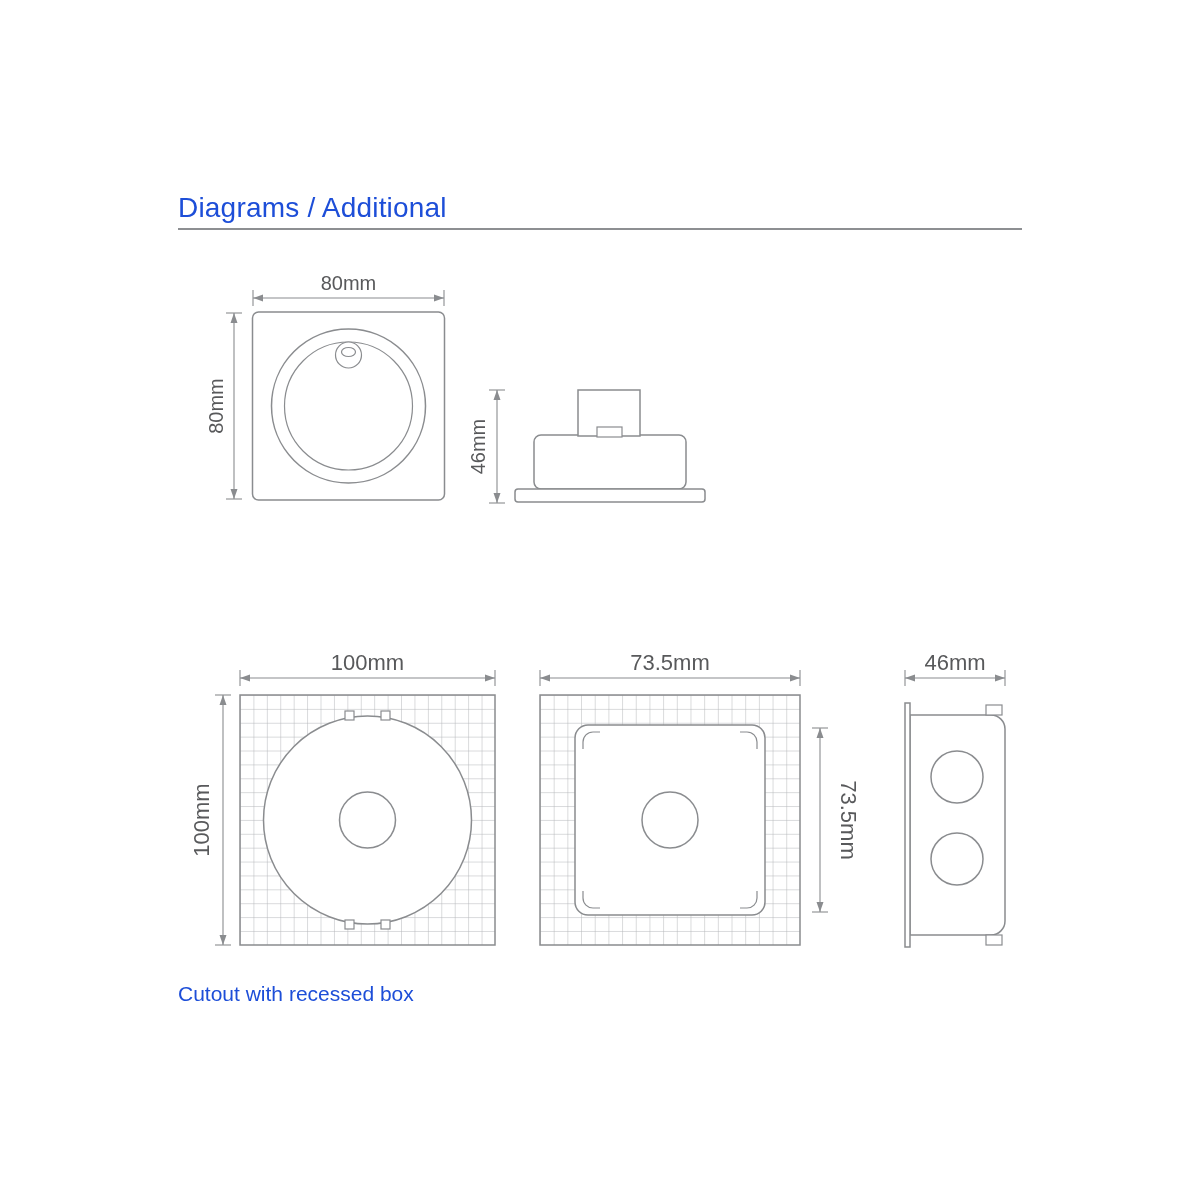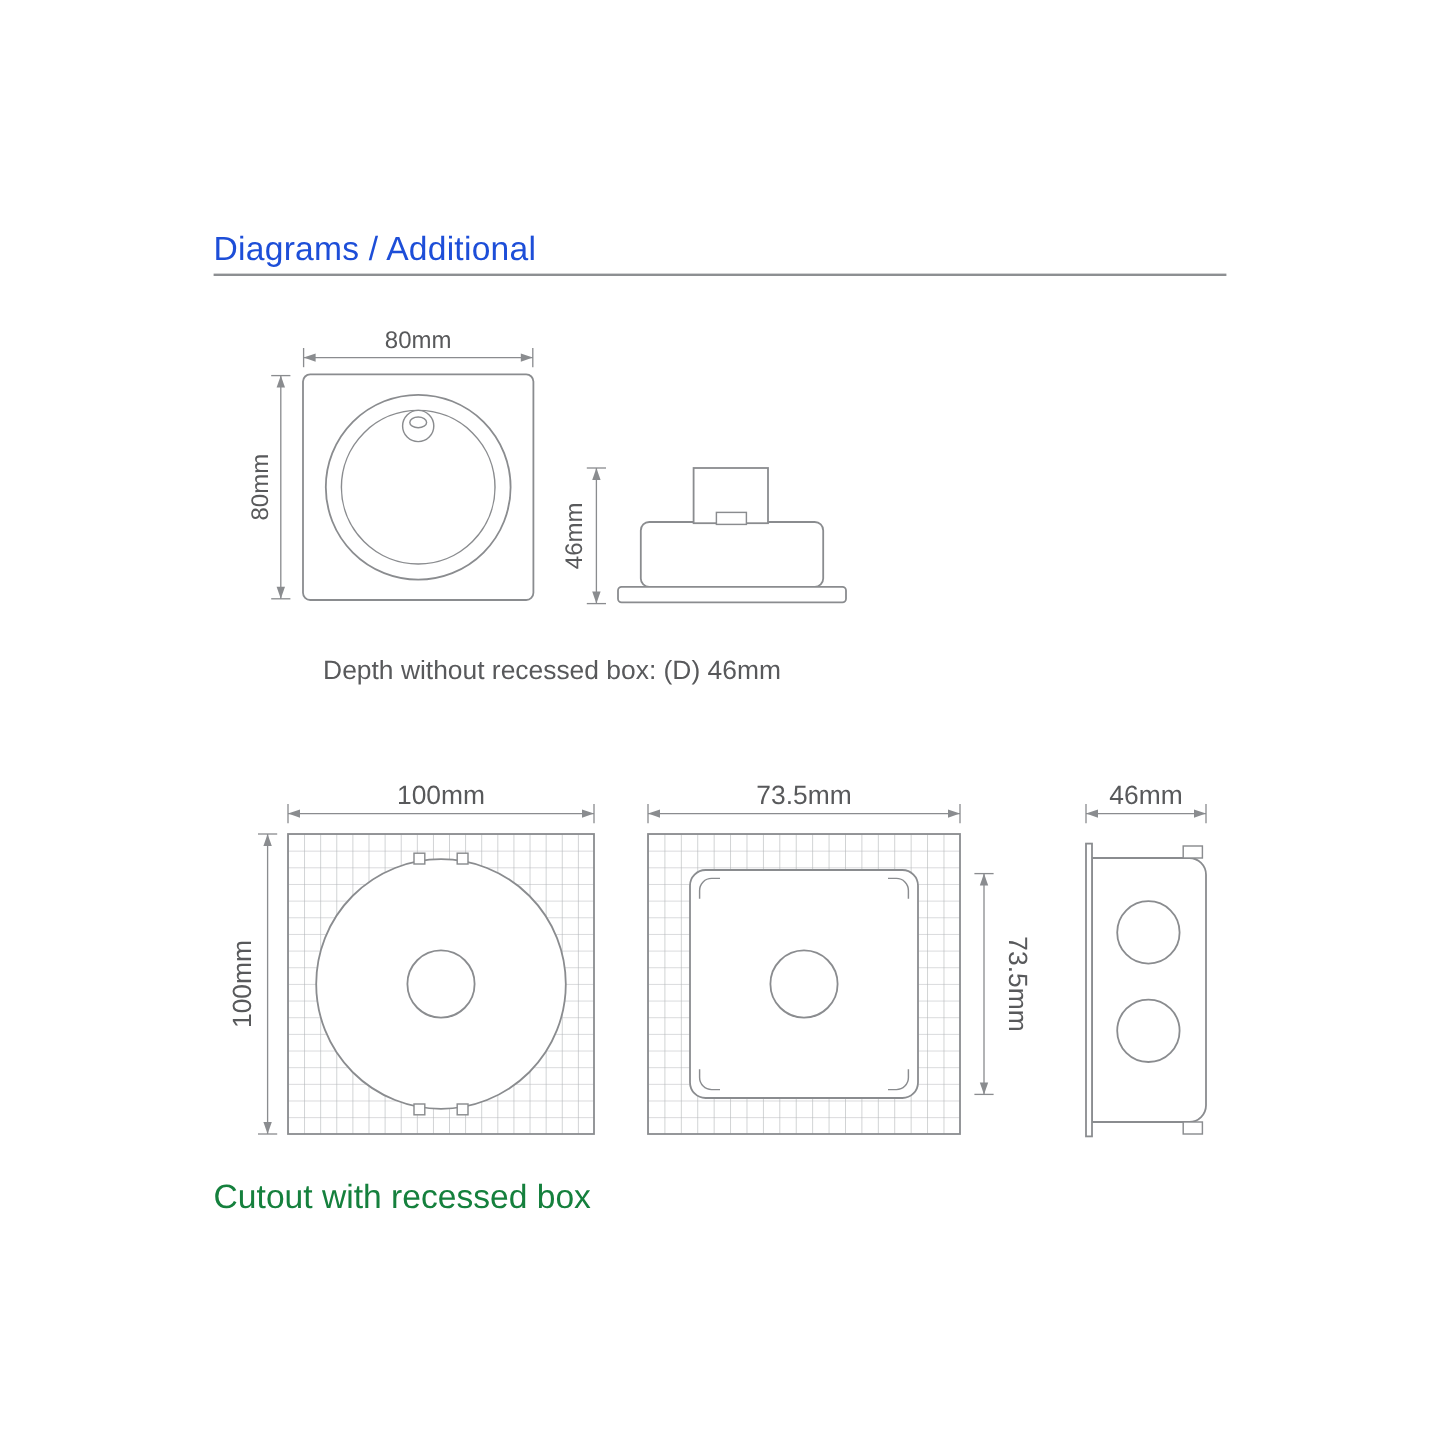--- a/index.html
+++ b/index.html
@@ -3,21 +3,21 @@
 <meta charset="utf-8">
 <style>
   html,body{margin:0;padding:0;background:#ffffff;}
   .page{position:relative;width:1200px;height:1200px;background:#ffffff;overflow:hidden;
         font-family:"Liberation Sans",sans-serif;}
   .title{position:absolute;left:178px;top:192px;margin:0;font-size:28px;font-weight:400;
          color:#1d4ed8;letter-spacing:0.2px;}
   .rule{position:absolute;left:178px;top:228px;width:844px;height:0;border-top:2px solid #8d8f92;}
   .notes{position:absolute;left:200px;top:543px;width:520px;text-align:center;
          font-size:22px;line-height:31px;color:#58595b;}
-  .caption{position:absolute;left:178px;top:982px;font-size:28px;color:#15803d;}
+  .caption{position:absolute;left:178px;top:982px;font-size:21px;color:#1d4ed8;}
   .d{position:absolute;overflow:visible;}
   .d .ln{stroke:#8a8c8f;stroke-width:1.5;fill:none;}
   .d .shape{stroke:#8a8c8f;stroke-width:1.5;fill:#ffffff;}
   .d .thin{stroke-width:1.2;}
   .d .meshrect{stroke:#8a8c8f;stroke-width:1.5;}
   .d .dim line{stroke:#8a8c8f;stroke-width:1.1;fill:none;}
   .d .dim polygon{fill:#8a8c8f;stroke:none;}
   .d text{fill:#58595b;font-family:"Liberation Sans",sans-serif;font-size:20px;}
   .d.big text{font-size:22px;}
   .gridline{stroke:#b4b6b9;stroke-width:1;fill:none;}
@@ -63,21 +63,20 @@
       <polygon points="27,128 23.5,118 30.5,118"></polygon>
       <text transform="translate(15 71.5) rotate(-90)" text-anchor="middle">46mm</text>
     </g>
     <rect class="shape" x="64" y="60" width="152" height="54" rx="7"></rect>
     <rect class="shape" x="45" y="114" width="190" height="13" rx="3"></rect>
     <rect class="shape" x="108" y="15" width="62" height="46"></rect>
     <rect class="shape thin" x="127" y="52" width="25" height="10"></rect>
   </svg>
 
   <div class="notes">
-    <div>Depth without recessed box: (D) 46mm</div>
   </div>
 
   <svg class="d big" style="left:185px;top:642px" width="320" height="320" viewBox="0 0 320 320">
     <defs>
       <pattern id="gridA" x="55" y="53" width="13.42" height="13.88" patternUnits="userSpaceOnUse">
         <path class="gridline" d="M13.42 0 H0 V13.88"></path>
       </pattern>
     </defs>
     <g class="dim">
       <line x1="55" y1="28" x2="55" y2="44"></line>

